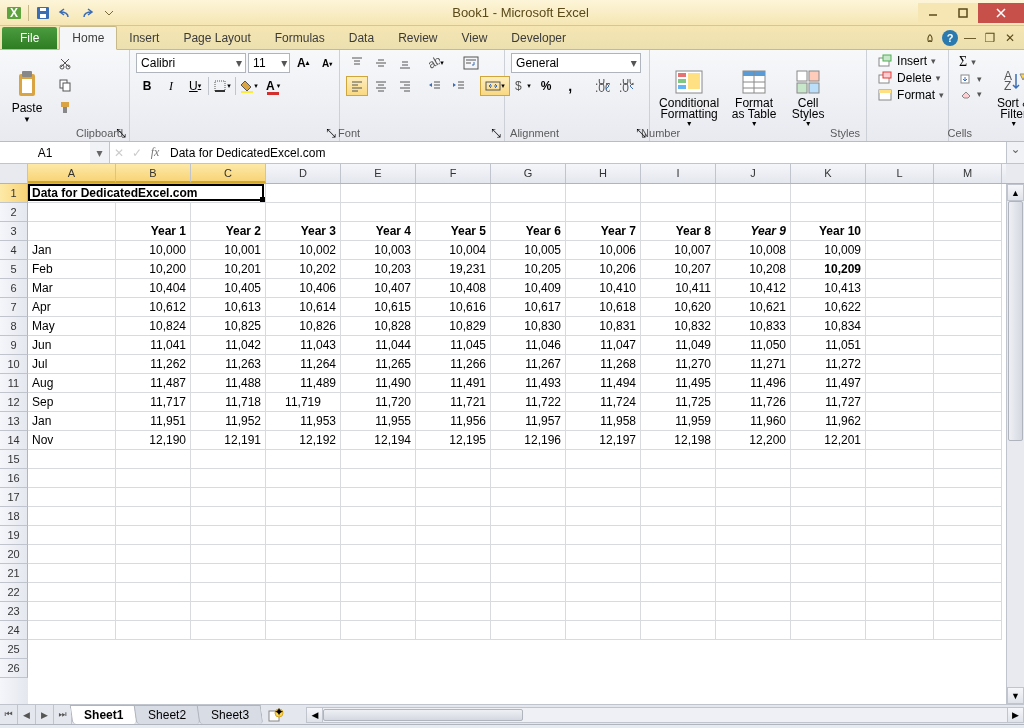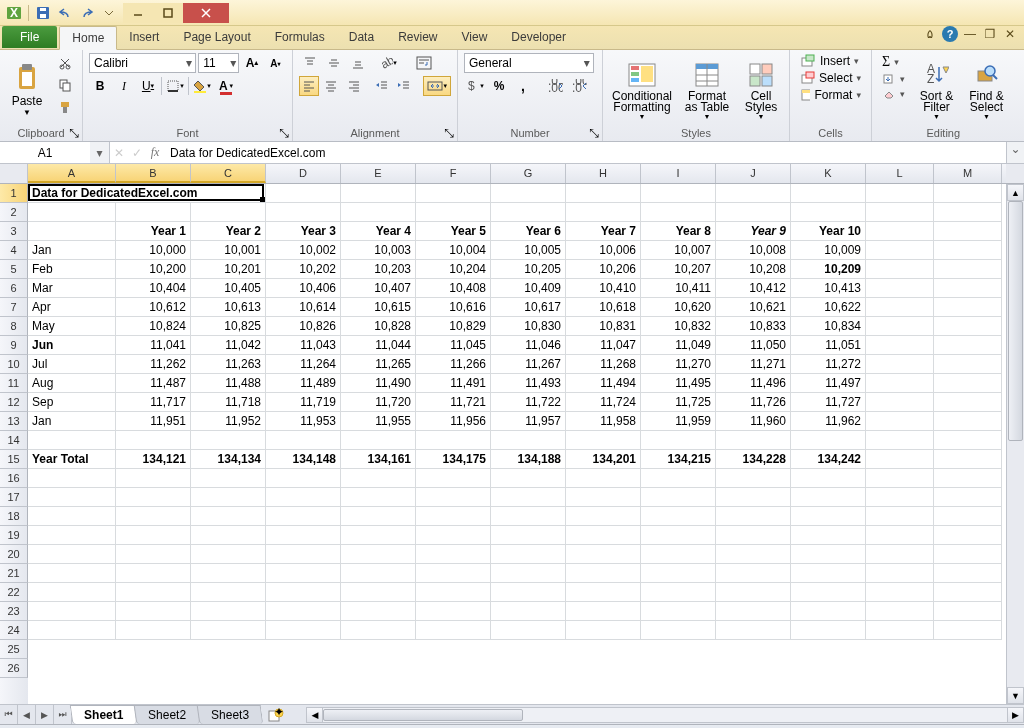--- a/index.html
+++ b/index.html
@@ -10,31 +10,31 @@
 .qat { display:flex; align-items:center; padding:0 4px; gap:2px; }
 .qat .icon-btn { width:20px; height:20px; display:flex; align-items:center; justify-content:center; cursor:pointer; }
 .qat .sep { width:1px; height:16px; background:#c8b98a; margin:0 2px;}
 .title-text { flex:1; text-align:center; color:#5a4a1a; font-size:13px; }
 .win-controls { display:flex; }
 .win-btn { width:30px; height:20px; display:flex; align-items:center; justify-content:center; cursor:pointer; background:#f5e6b3;}
 .win-btn.close { width:46px; background:#c8504b; color:#fff; }
 .win-btn.close svg path { stroke:#fff; }
 
 
-.ribbon-tabs { height:24px; background:linear-gradient(#f5e6b3,#ece0b0); display:flex; align-items:flex-start; border-bottom:1px solid #c8b98a; padding-left:2px;}
+.ribbon-tabs { height:24px; background:linear-gradient(#f5e6b3,#ece0b0); display:flex; align-items:center; border-bottom:1px solid #c8b98a; padding-left:2px;}
 .file-tab { background:linear-gradient(#4b9b3f,#2e7d23); color:#fff; padding:4px 18px; border-radius:2px 2px 0 0; cursor:pointer; font-size:12px; margin-right:2px;}
 .tab { padding:4px 12px; cursor:pointer; color:#3b3b3b; }
 .tab.active { background:#f5f6f7; border:1px solid #c8b98a; border-bottom:1px solid #f5f6f7; border-radius:2px 2px 0 0; }
 .ribbon-right { margin-left:auto; display:flex; align-items:center; gap:4px; padding-right:6px; color:#5a4a1a;}
 .ribbon-right .rb-icon { width:16px; height:16px; cursor:pointer; display:flex; align-items:center; justify-content:center;}
 .help-circle { width:16px; height:16px; border-radius:50%; background:#2a7ab0; color:#fff; display:flex; align-items:center; justify-content:center; font-weight:bold; font-size:11px;}
 
 
 .ribbon { height:92px; background:linear-gradient(#f7f8fa,#e8eaf0); border-bottom:1px solid #b8bcc4; display:flex; }
-.group { border-right:1px solid #cdd0d7; padding:3px 6px 2px 6px; display:flex; flex-direction:column; position:relative; }
+.group { border-right:1px solid #cdd0d7; padding:3px 6px 2px 6px; display:flex; flex-direction:row; position:relative; }
 .group-label { text-align:center; font-size:11px; color:#5a5a5a; margin-top:auto; padding-top:1px;}
 .group-body { display:flex; gap:6px; flex:1;}
 .dialog-launcher { position:absolute; right:2px; bottom:2px; width:12px; height:12px; cursor:pointer; display:flex; align-items:center; justify-content:center;}
 .big-btn { display:flex; flex-direction:column; align-items:center; justify-content:center; width:42px; cursor:pointer; }
 .big-icon { width:32px; height:32px; display:flex; align-items:center; justify-content:center; }
 .btn-stack { display:flex; flex-direction:column; gap:2px; }
 .small-btn { width:22px; height:20px; display:flex; align-items:center; justify-content:center; cursor:pointer; border:1px solid transparent;}
 .combo { display:flex; align-items:center; border:1px solid #b0b4bc; background:#fff; height:20px; }
 .combo input { border:none; outline:none; padding:0 4px; font-size:12px; width:100%; background:transparent;}
 .combo .dd { width:14px; text-align:center; color:#555; cursor:pointer;}
@@ -128,20 +128,21 @@
         <svg width="14" height="12">
           <path d="M8 2 L12 5 L8 8 M12 5 Q4 5 4 10" stroke="#3b6db5" fill="none" stroke-width="1.5"></path>
         </svg>
       </div>
     <div class="icon-btn">
         <svg width="10" height="10">
           <path d="M1 3 L5 7 L9 3" stroke="#7a6a3a" fill="none"></path>
         </svg>
       </div>
   </div>
+  <div class="title-text">Book1 - Microsoft Excel</div>
   <div class="win-controls">
     <div class="win-btn">
         <svg width="10" height="10">
           <line x1="1" y1="7" x2="9" y2="7" stroke="#5a4a1a" stroke-width="1.5"></line>
         </svg>
       </div>
     <div class="win-btn">
         <svg width="10" height="10">
           <rect x="1" y="1" width="8" height="8" stroke="#5a4a1a" fill="none" stroke-width="1.5"></rect>
         </svg>
@@ -446,21 +447,21 @@
             <rect x="6" y="1" width="8" height="6" fill="#c8e6c9" stroke="#4caf50"></rect>
           </svg>
           <span>Insert</span>
           <span class="caret">▾</span>
         </div>
       <div class="lbl-btn">
           <svg width="16" height="14">
             <rect x="2" y="4" width="10" height="8" fill="#fff" stroke="#888"></rect>
             <rect x="6" y="1" width="8" height="6" fill="#ffcdd2" stroke="#e53935"></rect>
           </svg>
-          <span>Select</span>
+          <span>Delete</span>
           <span class="caret">▾</span>
         </div>
       <div class="lbl-btn">
           <svg width="16" height="14">
             <rect x="2" y="2" width="12" height="10" fill="#fff" stroke="#888"></rect>
             <rect x="2" y="2" width="12" height="3" fill="#ffe082"></rect>
           </svg>
           <span>Format</span>
           <span class="caret">▾</span>
         </div>
@@ -637,21 +638,21 @@
         <div class="cell rt" style="width: 75px;">10,009</div>
         <div class="cell" style="width: 68px;"></div>
         <div class="cell" style="width: 68px;"></div>
       </div>
       <div class="cell-row">
         <div class="cell" style="width: 88px;">Feb</div>
         <div class="cell rt" style="width: 75px;">10,200</div>
         <div class="cell rt" style="width: 75px;">10,201</div>
         <div class="cell rt" style="width: 75px;">10,202</div>
         <div class="cell rt" style="width: 75px;">10,203</div>
-        <div class="cell rt" style="width: 75px;">10,204</div>
+        <div class="cell rt" style="width: 75px;">19,231</div>
         <div class="cell rt" style="width: 75px;">10,205</div>
         <div class="cell rt" style="width: 75px;">10,206</div>
         <div class="cell rt" style="width: 75px;">10,207</div>
         <div class="cell rt" style="width: 75px;">10,208</div>
         <div class="cell rt" style="width: 75px; font-weight: bold;">10,209</div>
         <div class="cell" style="width: 68px;"></div>
         <div class="cell" style="width: 68px;"></div>
       </div>
       <div class="cell-row">
         <div class="cell" style="width: 88px;">Mar</div>
@@ -692,21 +693,21 @@
         <div class="cell rt" style="width: 75px;">10,829</div>
         <div class="cell rt" style="width: 75px;">10,830</div>
         <div class="cell rt" style="width: 75px;">10,831</div>
         <div class="cell rt" style="width: 75px;">10,832</div>
         <div class="cell rt" style="width: 75px;">10,833</div>
         <div class="cell rt" style="width: 75px;">10,834</div>
         <div class="cell" style="width: 68px;"></div>
         <div class="cell" style="width: 68px;"></div>
       </div>
       <div class="cell-row">
-        <div class="cell" style="width: 88px; font-weight: bold;">Jun</div>
+        <div class="cell" style="width: 88px;">Jun</div>
         <div class="cell rt" style="width: 75px;">11,041</div>
         <div class="cell rt" style="width: 75px;">11,042</div>
         <div class="cell rt" style="width: 75px;">11,043</div>
         <div class="cell rt" style="width: 75px;">11,044</div>
         <div class="cell rt" style="width: 75px;">11,045</div>
         <div class="cell rt" style="width: 75px;">11,046</div>
         <div class="cell rt" style="width: 75px;">11,047</div>
         <div class="cell rt" style="width: 75px;">11,049</div>
         <div class="cell rt" style="width: 75px;">11,050</div>
         <div class="cell rt" style="width: 75px;">11,051</div>
@@ -740,21 +741,21 @@
         <div class="cell rt" style="width: 75px;">11,495</div>
         <div class="cell rt" style="width: 75px;">11,496</div>
         <div class="cell rt" style="width: 75px;">11,497</div>
         <div class="cell" style="width: 68px;"></div>
         <div class="cell" style="width: 68px;"></div>
       </div>
       <div class="cell-row">
         <div class="cell" style="width: 88px;">Sep</div>
         <div class="cell rt" style="width: 75px;">11,717</div>
         <div class="cell rt" style="width: 75px;">11,718</div>
-        <div class="cell rt" style="width: 75px;">11,719</div>
+        <div class="cell rt" style="width: 75px; text-align: center;">11,719</div>
         <div class="cell rt" style="width: 75px;">11,720</div>
         <div class="cell rt" style="width: 75px;">11,721</div>
         <div class="cell rt" style="width: 75px;">11,722</div>
         <div class="cell rt" style="width: 75px;">11,724</div>
         <div class="cell rt" style="width: 75px;">11,725</div>
         <div class="cell rt" style="width: 75px;">11,726</div>
         <div class="cell rt" style="width: 75px;">11,727</div>
         <div class="cell" style="width: 68px;"></div>
         <div class="cell" style="width: 68px;"></div>
       </div>
@@ -767,46 +768,46 @@
         <div class="cell rt" style="width: 75px;">11,956</div>
         <div class="cell rt" style="width: 75px;">11,957</div>
         <div class="cell rt" style="width: 75px;">11,958</div>
         <div class="cell rt" style="width: 75px;">11,959</div>
         <div class="cell rt" style="width: 75px;">11,960</div>
         <div class="cell rt" style="width: 75px;">11,962</div>
         <div class="cell" style="width: 68px;"></div>
         <div class="cell" style="width: 68px;"></div>
       </div>
       <div class="cell-row">
-        <div class="cell" style="width: 88px;"></div>
-        <div class="cell" style="width: 75px;"></div>
-        <div class="cell" style="width: 75px;"></div>
-        <div class="cell" style="width: 75px;"></div>
-        <div class="cell" style="width: 75px;"></div>
-        <div class="cell" style="width: 75px;"></div>
-        <div class="cell" style="width: 75px;"></div>
-        <div class="cell" style="width: 75px;"></div>
-        <div class="cell" style="width: 75px;"></div>
-        <div class="cell" style="width: 75px;"></div>
-        <div class="cell" style="width: 75px;"></div>
-        <div class="cell" style="width: 68px;"></div>
-        <div class="cell" style="width: 68px;"></div>
-      </div>
-      <div class="cell-row">
-        <div class="cell bold" style="width: 88px;">Year Total</div>
-        <div class="cell rt bold" style="width: 75px;">134,121</div>
-        <div class="cell rt bold" style="width: 75px;">134,134</div>
-        <div class="cell rt bold" style="width: 75px;">134,148</div>
-        <div class="cell rt bold" style="width: 75px;">134,161</div>
-        <div class="cell rt bold" style="width: 75px;">134,175</div>
-        <div class="cell rt bold" style="width: 75px;">134,188</div>
-        <div class="cell rt bold" style="width: 75px;">134,201</div>
-        <div class="cell rt bold" style="width: 75px;">134,215</div>
-        <div class="cell rt bold" style="width: 75px;">134,228</div>
-        <div class="cell rt bold" style="width: 75px;">134,242</div>
+        <div class="cell" style="width: 88px;">Nov</div>
+        <div class="cell rt" style="width: 75px;">12,190</div>
+        <div class="cell rt" style="width: 75px;">12,191</div>
+        <div class="cell rt" style="width: 75px;">12,192</div>
+        <div class="cell rt" style="width: 75px;">12,194</div>
+        <div class="cell rt" style="width: 75px;">12,195</div>
+        <div class="cell rt" style="width: 75px;">12,196</div>
+        <div class="cell rt" style="width: 75px;">12,197</div>
+        <div class="cell rt" style="width: 75px;">12,198</div>
+        <div class="cell rt" style="width: 75px;">12,200</div>
+        <div class="cell rt" style="width: 75px;">12,201</div>
+        <div class="cell" style="width: 68px;"></div>
+        <div class="cell" style="width: 68px;"></div>
+      </div>
+      <div class="cell-row">
+        <div class="cell" style="width: 88px;"></div>
+        <div class="cell" style="width: 75px;"></div>
+        <div class="cell" style="width: 75px;"></div>
+        <div class="cell" style="width: 75px;"></div>
+        <div class="cell" style="width: 75px;"></div>
+        <div class="cell" style="width: 75px;"></div>
+        <div class="cell" style="width: 75px;"></div>
+        <div class="cell" style="width: 75px;"></div>
+        <div class="cell" style="width: 75px;"></div>
+        <div class="cell" style="width: 75px;"></div>
+        <div class="cell" style="width: 75px;"></div>
         <div class="cell" style="width: 68px;"></div>
         <div class="cell" style="width: 68px;"></div>
       </div>
       <div class="cell-row">
         <div class="cell" style="width: 88px;"></div>
         <div class="cell" style="width: 75px;"></div>
         <div class="cell" style="width: 75px;"></div>
         <div class="cell" style="width: 75px;"></div>
         <div class="cell" style="width: 75px;"></div>
         <div class="cell" style="width: 75px;"></div>

